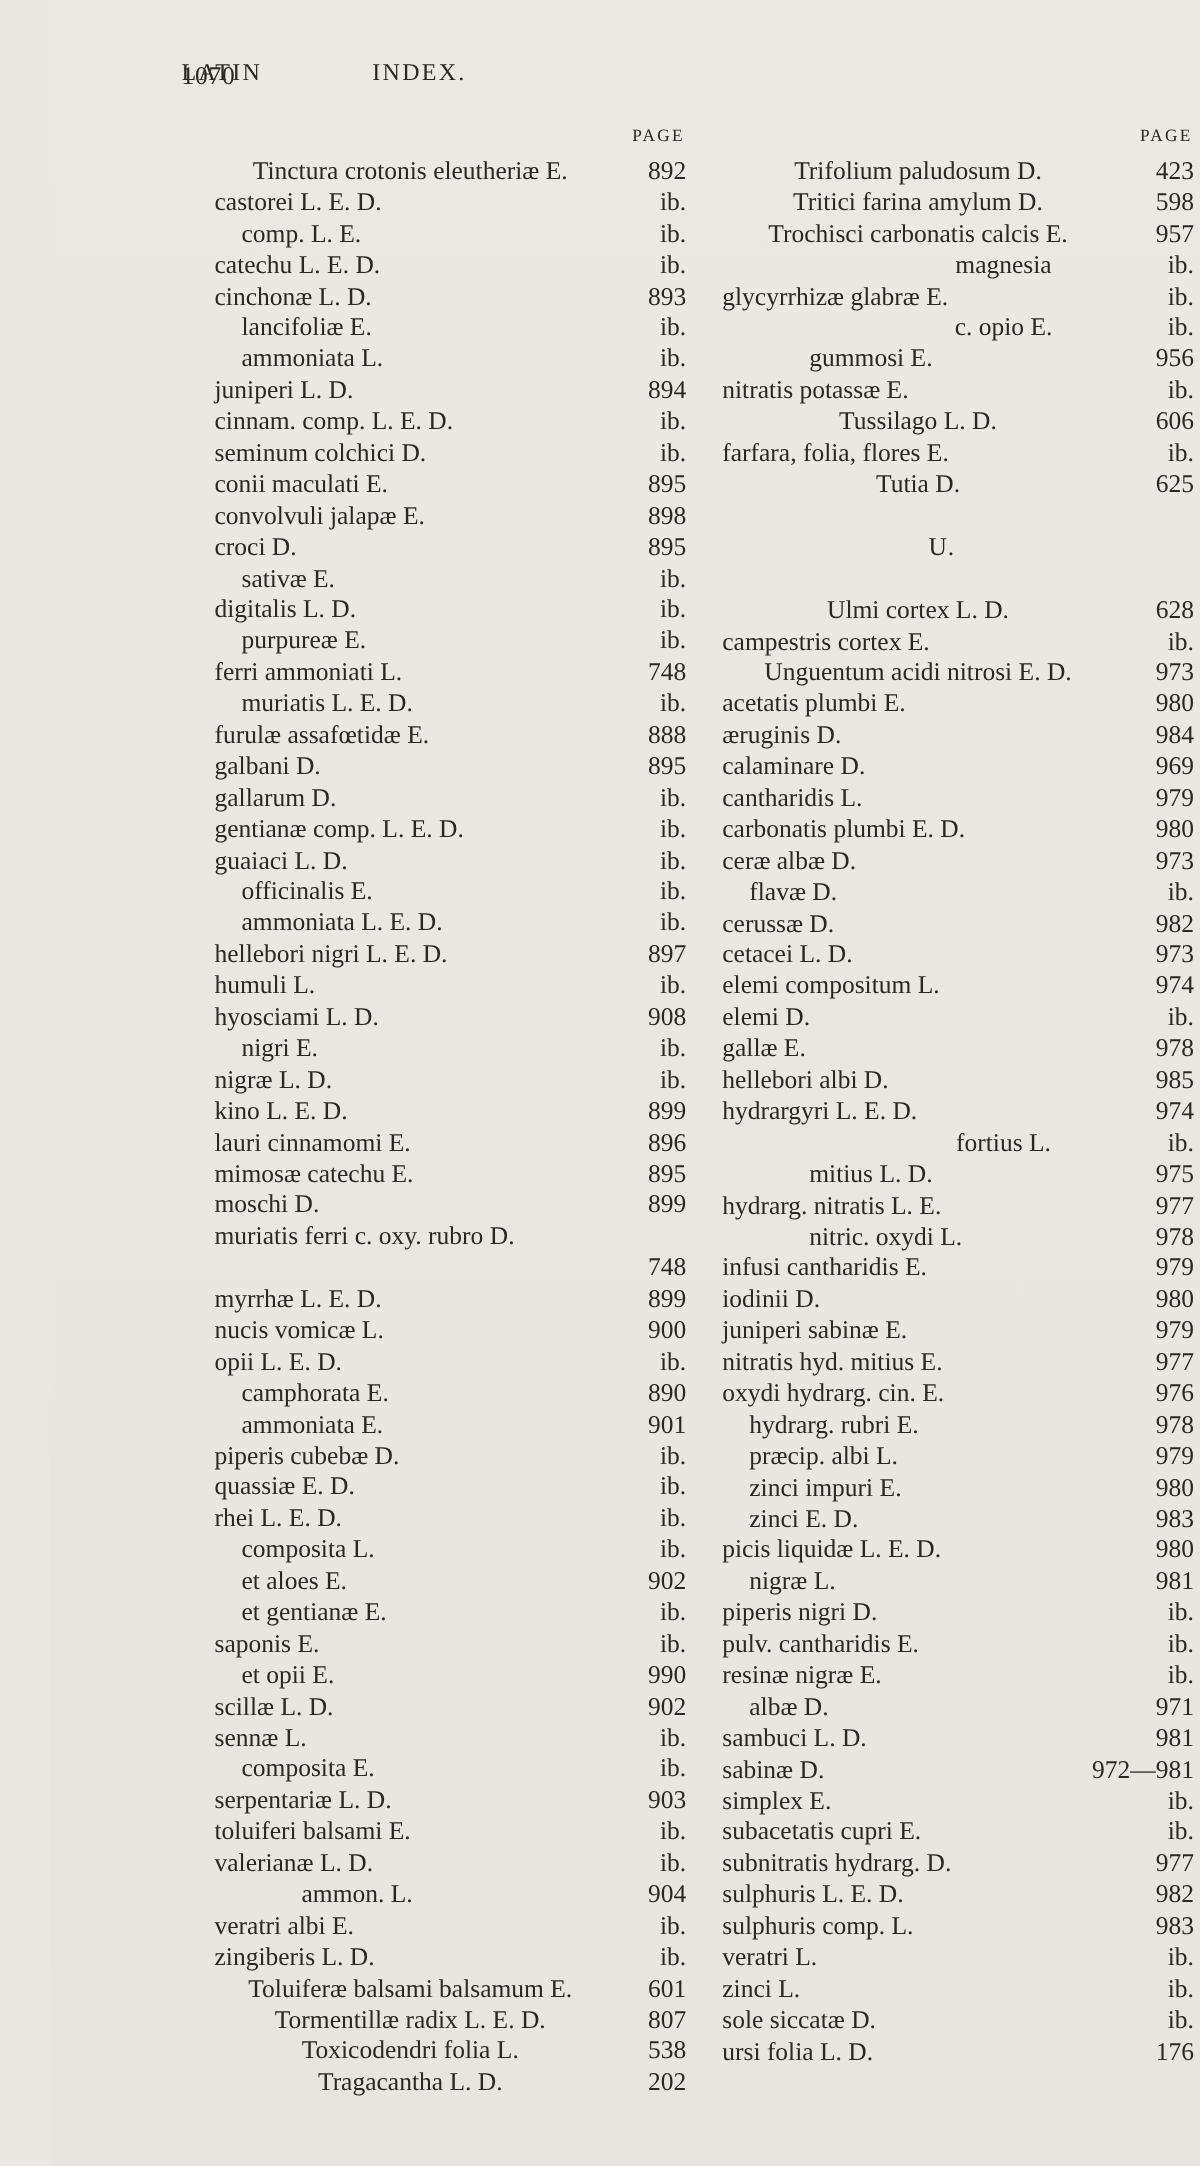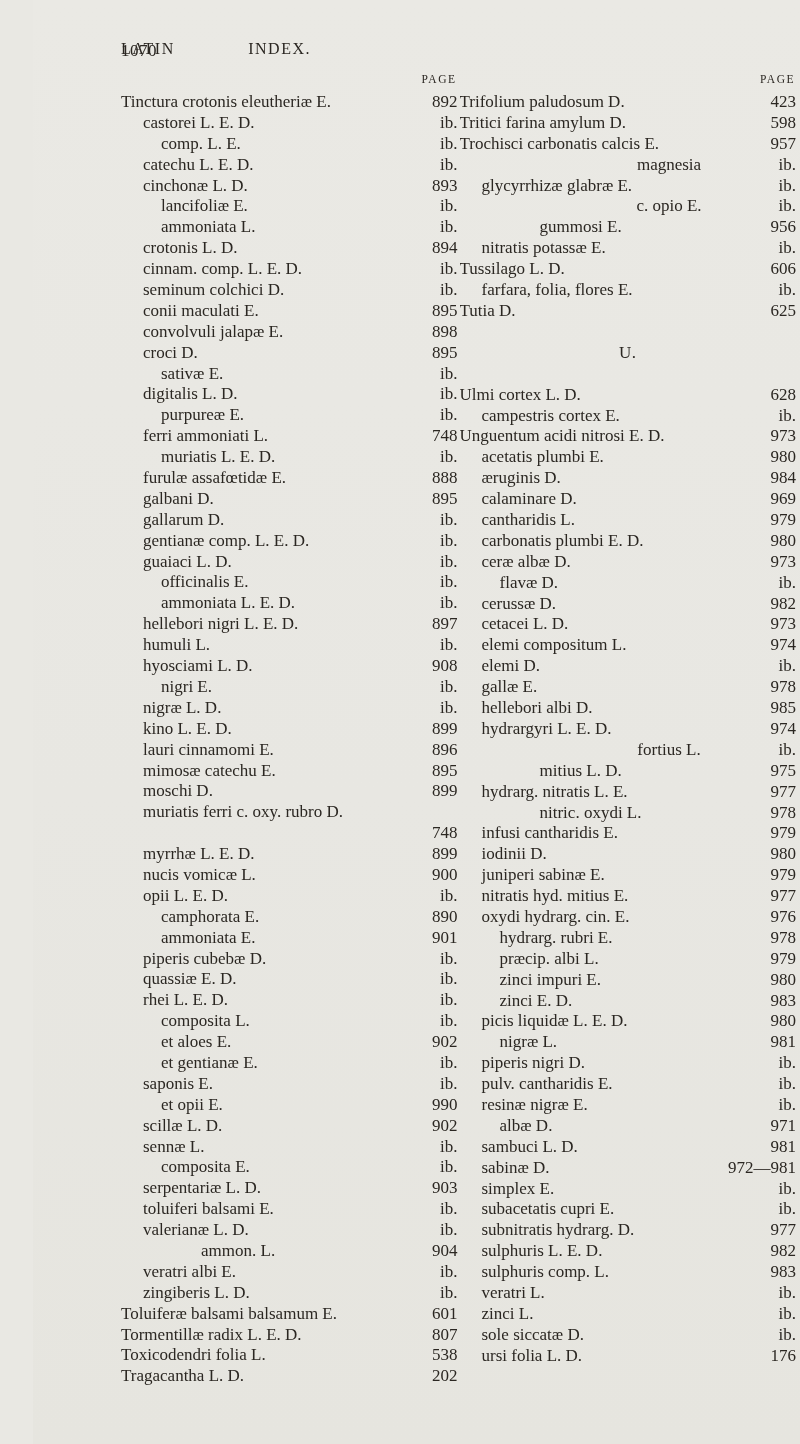--- a/index.html
+++ b/index.html
@@ -34,21 +34,21 @@
   .title {
     text-align: left;
     padding-right: 50px;
     font-size: 16px;
     letter-spacing: 1.5px;
     word-spacing: 68px;
     white-space: nowrap;
   }
   .cols {
     position: absolute;
-    top: 70px;
+    top: 82px;
     left: 88px;
     right: 37px;
     display: flex;
     gap: 2px;
   }
   .col {
     flex: 1 1 0;
     min-width: 0;
   }
   .colhead {
@@ -77,21 +77,21 @@
     flex: 0 0 auto;
   }
   .section {
     text-align: center;
     font-size: 17px;
     height: 20.9px;
     line-height: 20.9px;
     margin: 21px 0;
     letter-spacing: 0.5px;
   }
-  .ind0 { padding-left: 0; }
+  .ind0 { padding-left: 0; text-align: center; }
   .ind1 { padding-left: 22px; }
   .ind2 { padding-left: 40px; }
   .ind4 { padding-left: 80px; }
   .ind5 { padding-left: 106px; text-align: center; }
 </style>
 </head>
 <body>
 
 <div class="page">
   <div class="header">
@@ -124,21 +124,21 @@
           </div>
           <div class="entry">
             <span class="lbl ind2">lancifoliæ E.</span>
             <span class="pg">ib.</span>
           </div>
           <div class="entry">
             <span class="lbl ind2">ammoniata L.</span>
             <span class="pg">ib.</span>
           </div>
           <div class="entry">
-            <span class="lbl ind1">crotonis L. D.</span>
+            <span class="lbl ind1">juniperi L. D.</span>
             <span class="pg">894</span>
           </div>
           <div class="entry">
             <span class="lbl ind1">cinnam. comp. L. E. D.</span>
             <span class="pg">ib.</span>
           </div>
           <div class="entry">
             <span class="lbl ind1">seminum colchici D.</span>
             <span class="pg">ib.</span>
           </div>

